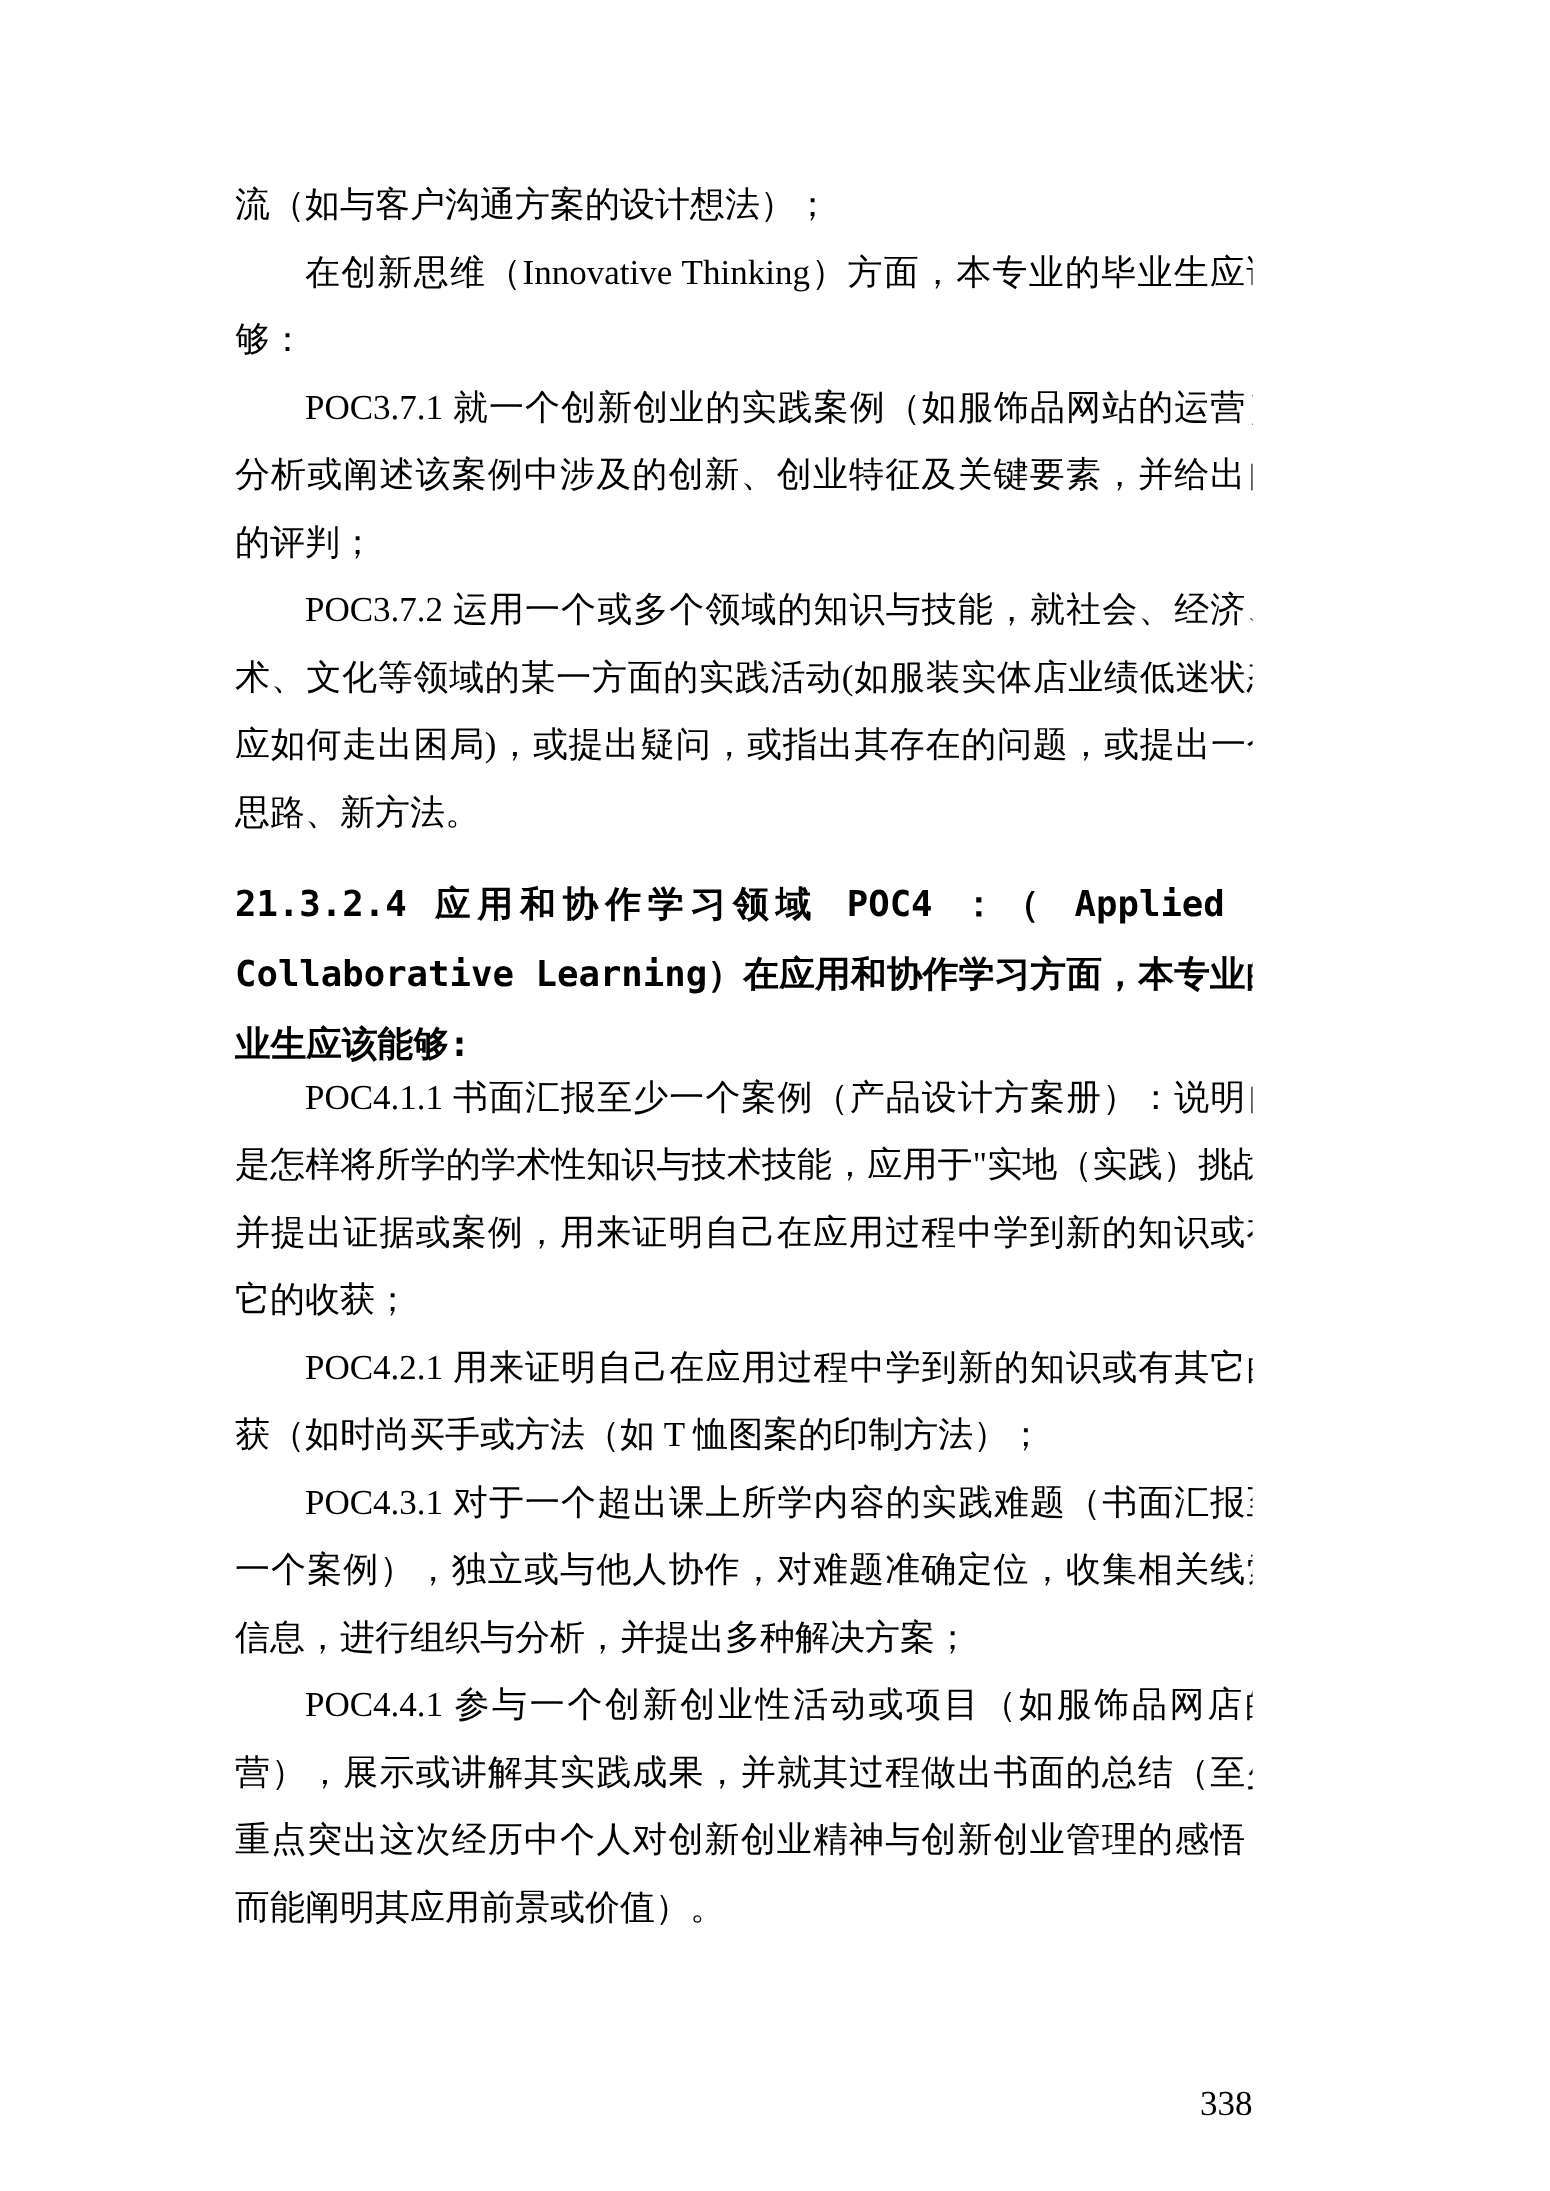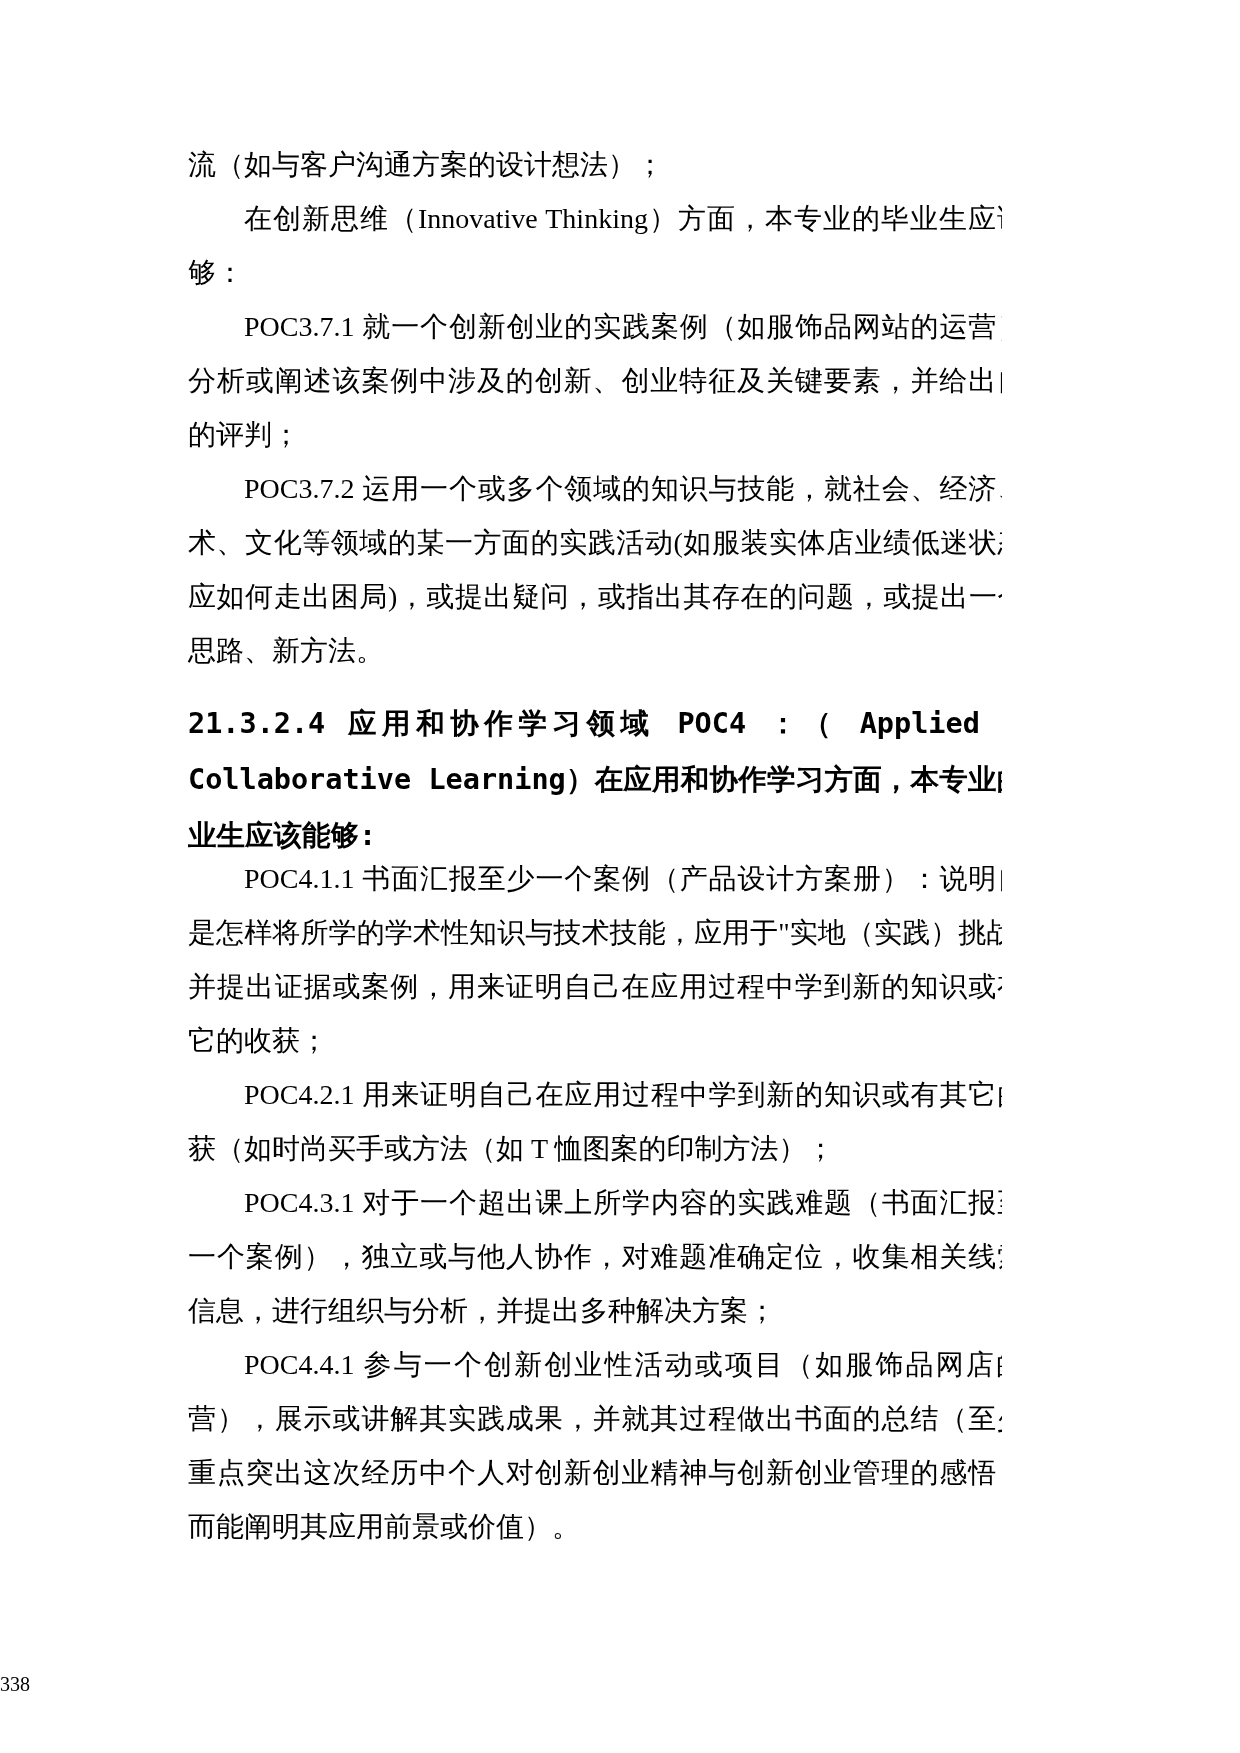--- a/index.html
+++ b/index.html
@@ -43,23 +43,23 @@
     text-indent: 0;
   }
   .heading-24 {
     margin-bottom: -12px;
   }
   .footer {
     position: absolute;
     top: 1668px;
     left: 0;
     width: 100%;
-    text-align: left;
+    text-align: right;
     font-family: "Liberation Serif", "DejaVu Serif", serif;
-    font-size: 20px;
+    font-size: 28px;
     line-height: 32px;
   }
 </style>
 </head>
 <body>
 
 <div class="page">
   <div class="content">
     <p class="para">流（如与客户沟通方案的设计想法）；</p>
     <p class="para ind bold">在创新思维（Innovative Thinking）方面，本专业的毕业生应该能够：</p>

